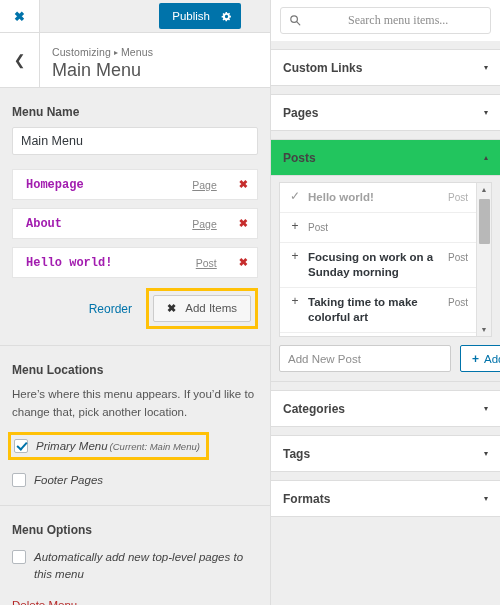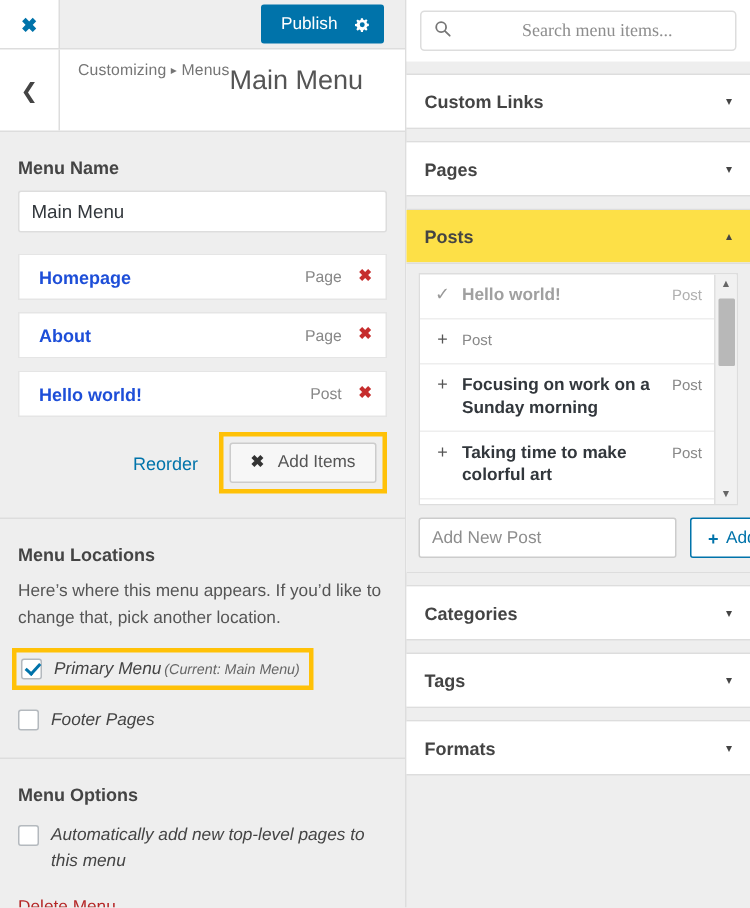--- a/index.html
+++ b/index.html
@@ -45,21 +45,21 @@
     cursor: pointer;
   }
   .close-x {
     color: #0073aa;
     font-size: 13px;
     font-weight: 700;
     line-height: 1;
   }
   .top-bar-spacer { flex: 1 1 auto; }
   .publish-btn {
-    margin: 3px 14px 3px 0;
+    margin: 3px 29px 3px 0;
     background: #0073aa;
     color: #fff;
     border: none;
     border-radius: 2px;
     padding: 0 9px 0 13px;
     font-size: 11.5px;
     font-family: "Liberation Sans", sans-serif;
     display: flex;
     align-items: center;
     gap: 11px;
@@ -87,21 +87,21 @@
     cursor: pointer;
   }
   .back-chevron {
     font-size: 14px;
     color: #444;
     line-height: 1;
   }
   .head-text {
     padding: 8px 0 0 12px;
     display: flex;
-    flex-direction: row;
+    flex-direction: column;
     justify-content: center;
   }
   .breadcrumb {
     font-size: 10.5px;
     color: #757575;
     letter-spacing: 0.1px;
   }
   .breadcrumb .sep { margin: 0 3px; font-size: 8px; vertical-align: 1px; }
   .panel-title {
     font-size: 18px;
@@ -144,27 +144,29 @@
     height: 31px;
     margin-bottom: 8px;
     display: flex;
     align-items: center;
     padding: 0 9px 0 13px;
     cursor: pointer;
   }
   .mi-title {
     flex: 1 1 auto;
     font-size: 12px;
-    color: #1d4ed8;
+    color: #a21caf;
     font-weight: 700;
+    font-family: Liberation Mono, monospace;
   }
   .mi-type {
     font-size: 10.5px;
     color: #888;
-    margin-right: 11px;
+    margin-right: 22px;
+    text-decoration: underline;
   }
   .mi-remove {
     color: #c62d2d;
     font-size: 11px;
     font-weight: 700;
     cursor: pointer;
     line-height: 1;
   }
 
   
@@ -321,21 +323,21 @@
     flex: 0 0 auto;
   }
   .accordion-head {
     height: 35px;
     display: flex;
     align-items: center;
     padding: 0 12px;
     cursor: pointer;
     background: #fff;
   }
-  .accordion-item.open > .accordion-head { background: #fde047; }
+  .accordion-item.open > .accordion-head { background: #22c55e; }
   .acc-title {
     flex: 1 1 auto;
     font-size: 12px;
     color: #444;
     font-weight: 700;
   }
   .acc-arrow { font-size: 8px; color: #444; line-height: 1; }
 
   .accordion-body {
     background: #eeeeee;

